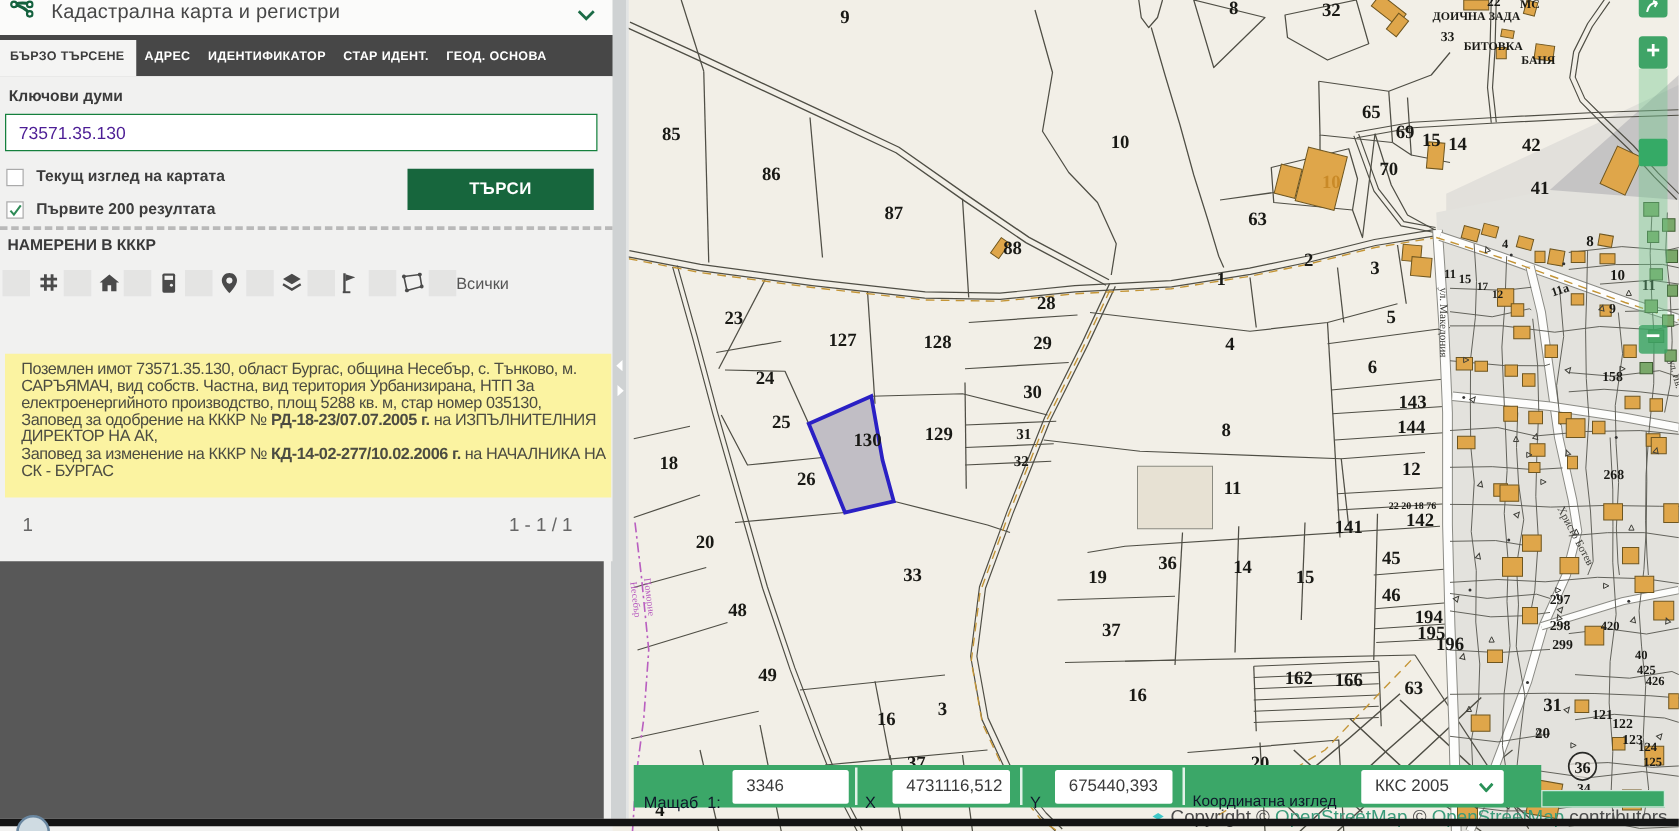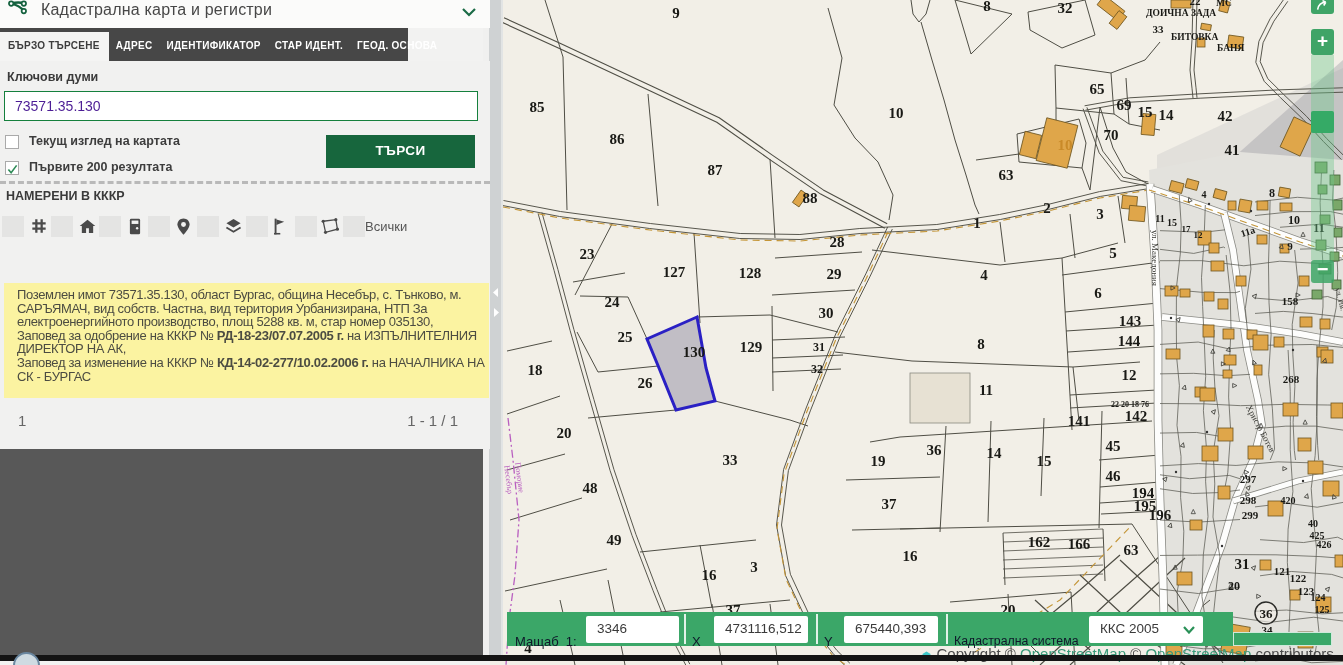--- a/index.html
+++ b/index.html
@@ -1,18 +1,18 @@
 <!DOCTYPE html>
 <html><head><meta charset="utf-8"><style>
 *{margin:0;padding:0;box-sizing:border-box}
 html,body{width:1343px;height:665px;overflow:hidden;background:#f2f2f1;font-family:"Liberation Sans",sans-serif}
 #sidebar{position:absolute;left:0;top:0;width:490px;height:665px;z-index:5}
 #hdr{position:absolute;left:0;top:0;width:490px;height:28px;background:#fbfbfa}
 #hdrtxt{position:absolute;left:41px;top:1px;font-size:16px;color:#474747;letter-spacing:0.2px}
-#tabs{position:absolute;left:0;top:28px;width:408px;height:33px;background:#474747;white-space:nowrap}
+#tabs{position:absolute;left:0;top:28px;width:490px;height:33px;background:#474747;white-space:nowrap}
 .tab{display:inline-block;color:#fff;font-size:10px;font-weight:700;padding:12px 7px 0 7px;height:21px;letter-spacing:0.3px;vertical-align:top}
 .tab.active{background:#f4f4f3;color:#3c3c3c;padding:8px 9px 0 8px;height:29px;margin-top:4px;vertical-align:top}
 #panel{position:absolute;left:0;top:61px;width:490px;height:388px;background:#f1f1f0}
 .lbl{position:absolute;font-size:12.5px;font-weight:700;color:#3a3a3a}
 #searchbox{position:absolute;left:4px;top:30px;width:474px;height:30px;background:#fff;border:1px solid #15803d;font-size:14px;color:#4c1d95;padding:6px 0 16px 10px}
 .cb{position:absolute;width:14px;height:14px;background:#fff;border:1px solid #aaa}
 .cblbl{position:absolute;font-size:12.5px;font-weight:700;color:#3d3d3d}
 #searchbtn{position:absolute;left:326px;top:74px;width:149px;height:33px;background:#17663d;color:#fff;font-weight:700;font-size:13.5px;text-align:center;padding-top:8px;letter-spacing:0.4px}
 #dashsep{position:absolute;left:0px;top:120px;width:490px;height:0;border-top:3px dashed #b9b9b9}
 #iconrow{position:absolute;left:0;top:155px;width:490px;height:22px}
@@ -446,21 +446,21 @@
 <div id="greenbar">
  <span class="gb-lbl" style="left:8px">Мащаб&nbsp;&nbsp;1:</span>
  <div class="gb-in" style="left:79px;width:93px">3346</div>
  <div class="gb-sep" style="left:177px"></div>
  <span class="gb-lbl" style="left:185px">X</span>
  <div class="gb-in" style="left:207px;width:94px">4731116,512</div>
  <div class="gb-sep" style="left:309px"></div>
  <span class="gb-lbl" style="left:317px">Y</span>
  <div class="gb-in" style="left:337px;width:94px">675440,393</div>
  <div class="gb-sep" style="left:439px"></div>
- <span class="gb-lbl" style="left:447px;font-size:12.3px">Кадастрална система</span>
+ <span class="gb-lbl" style="left:447px;font-size:12.3px">Координатна изглед</span>
  <div class="gb-in" style="left:582px;width:114px;">ККС 2005
    <svg width="12" height="8" viewBox="0 0 12 8" style="position:absolute;right:8px;top:10px">
         <path d="M1,1 L6,6.5 L11,1" fill="none" stroke="#2a9158" stroke-width="2.2"></path>
       </svg>
  </div>
  <div id="gbext"></div>
 </div>
 <div id="copyr"><svg width="11" height="9" viewBox="0 0 24 20" style="vertical-align:-1px">
       <path d="M12,1 L22,7 L12,13 L2,7 Z" fill="#3ec8c8"></path>
       <path d="M2,12 L12,18 L22,12" fill="none" stroke="#3ec8c8" stroke-width="2.5"></path>

